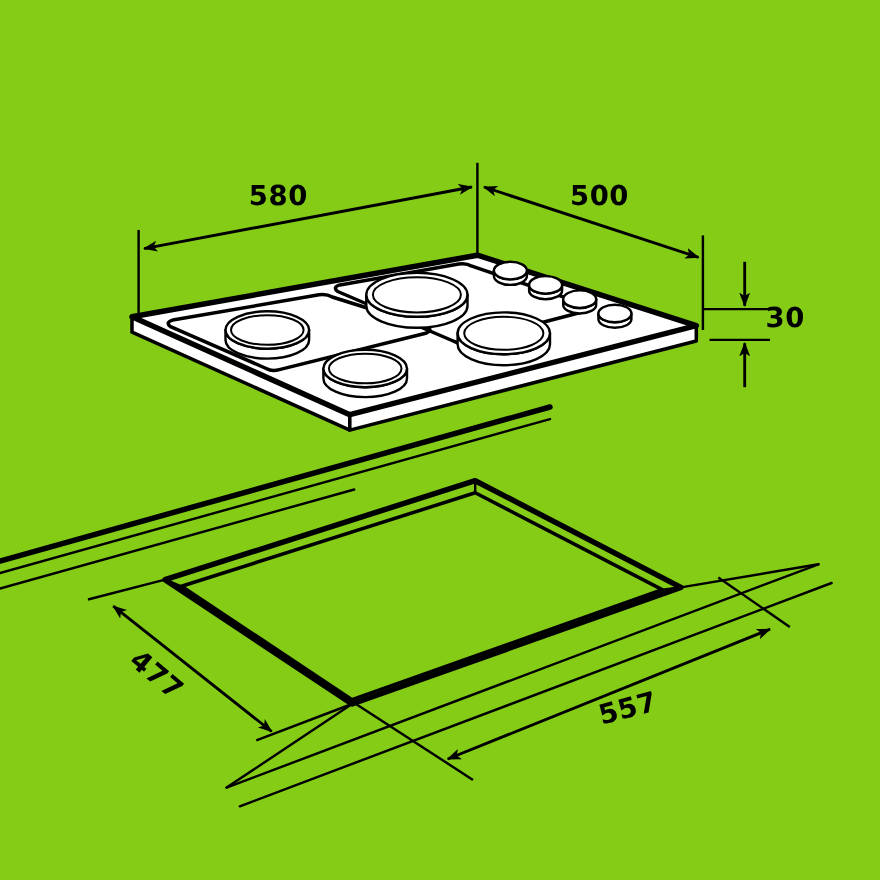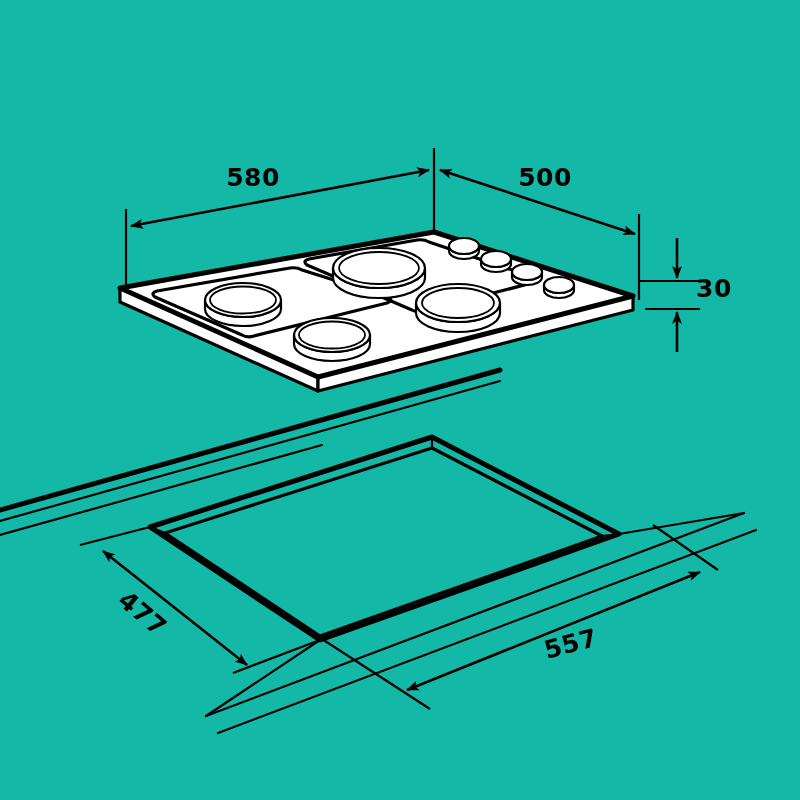--- a/index.html
+++ b/index.html
@@ -11,21 +11,21 @@
   body {
     width: 800px;
     height: 800px;
     font-family: "DejaVu Sans", sans-serif;
     overflow: hidden;
   }
   #drawing-root {
     position: relative;
     width: 800px;
     height: 800px;
-    background: #14b8a6;
+    background: #84cc16;
   }
   svg.drawing {
     display: block;
     width: 800px;
     height: 800px;
   }
   .outline {
     fill: none;
     stroke: #000000;
     stroke-linecap: round;

